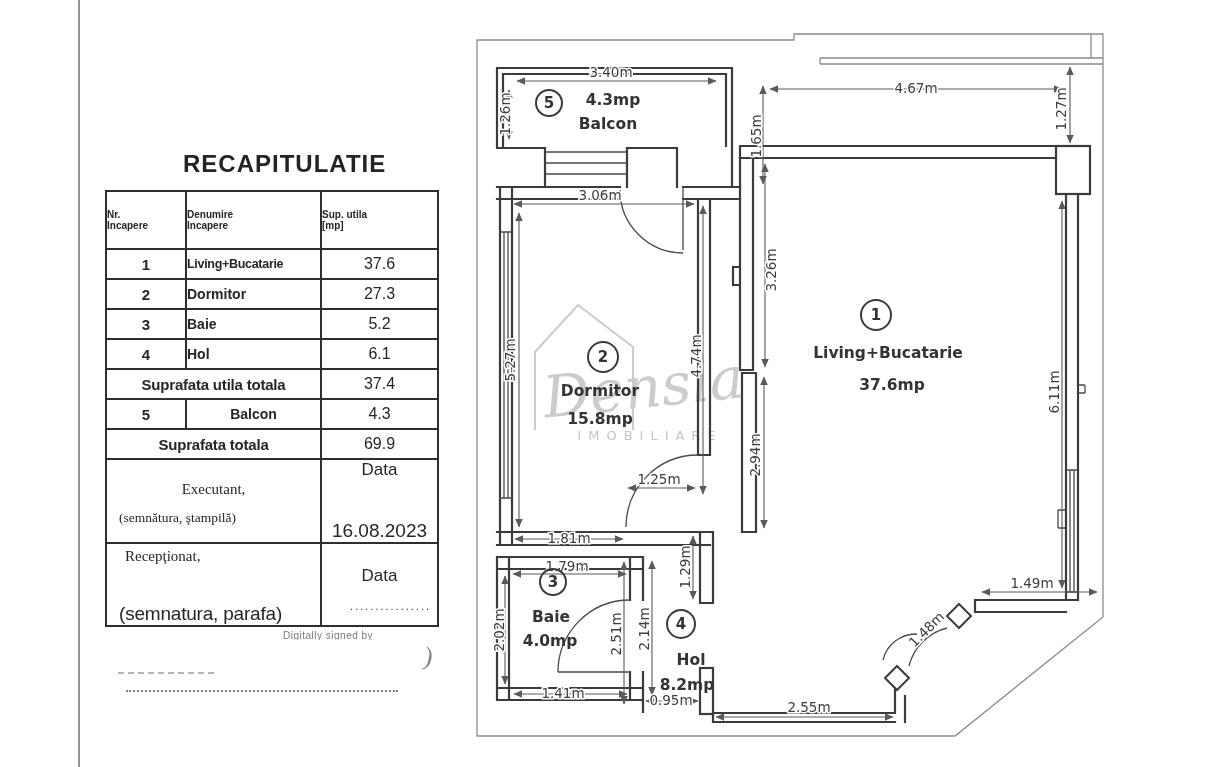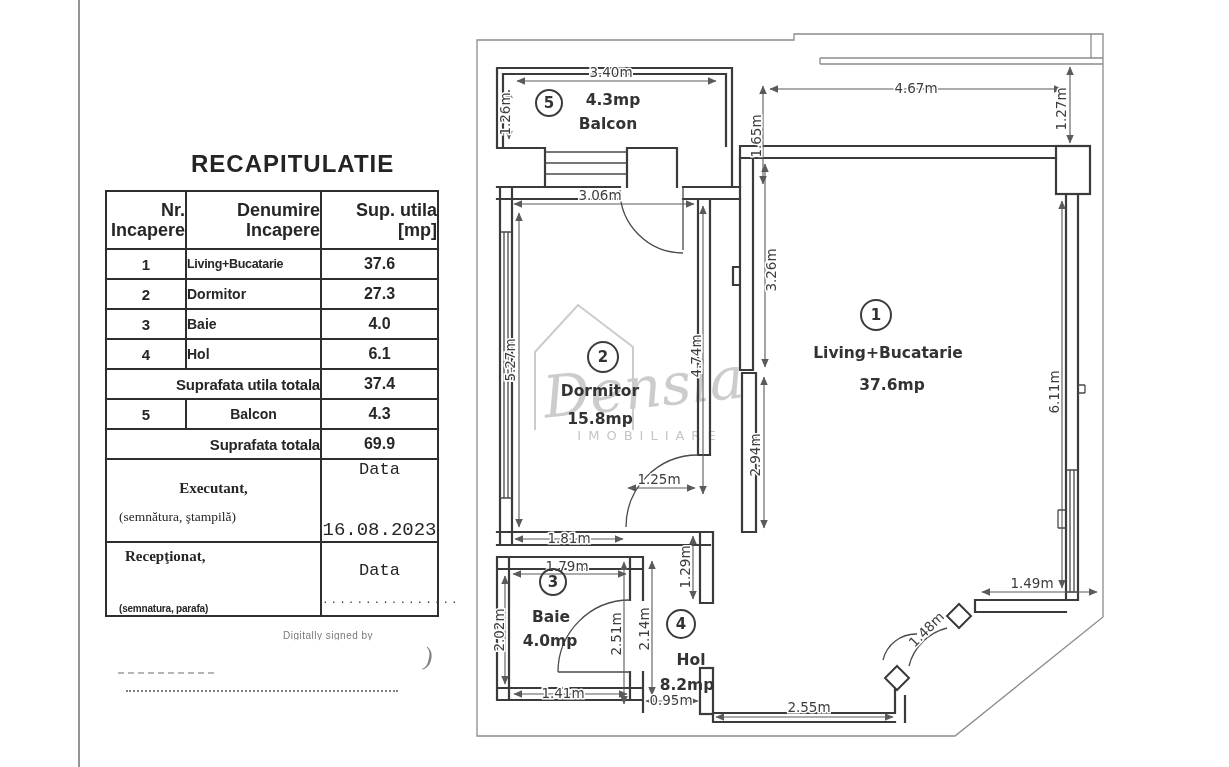--- a/index.html
+++ b/index.html
@@ -2,36 +2,36 @@
 <html><head>
 <meta charset="utf-8">
 <style>
   html,body{margin:0;padding:0;background:#e8e8e8;}
   .page{position:relative;width:1229px;height:767px;background:#ffffff;overflow:hidden;
         font-family:"Liberation Sans",sans-serif;color:#2a2a2a;}
   .edge-line{position:absolute;left:78px;top:0;width:2px;height:767px;background:#949494;}
 
   
   .title{position:absolute;left:183px;top:150px;font-size:24px;font-weight:bold;
-         letter-spacing:1px;color:#242424;font-family:"Liberation Sans",sans-serif;margin-left:8px;}
+         letter-spacing:1px;color:#242424;font-family:"Liberation Sans",sans-serif;}
   table.recap{position:absolute;left:105px;top:190px;width:332px;border-collapse:collapse;
               table-layout:fixed;color:#262626;}
   table.recap td{border:2px solid #2e2e2e;padding:0;vertical-align:middle;}
-  .hdr{font-weight:bold;font-size:18px;text-align:right;line-height:1.12;height:56px;}
+  .hdr{font-weight:bold;font-size:10px;text-align:left;line-height:1.12;height:56px;}
   .cnr{font-weight:bold;font-size:15px;text-align:center;height:28px;}
   .cname{font-weight:bold;font-size:14px;text-align:left;padding-left:14px;height:28px;}
   .cname.small{font-size:12.5px;letter-spacing:-0.3px;}
-  .cval{font-weight:bold;font-size:16px;text-align:center;height:28px;}
-  .crow-label{font-weight:bold;font-size:15px;text-align:right;padding-left:6px;height:28px;letter-spacing:-0.2px;border-radius:15px;}
+  .cval{font-weight:normal;font-size:16px;text-align:center;height:28px;}
+  .crow-label{font-weight:bold;font-size:15px;text-align:center;padding-left:6px;height:28px;letter-spacing:-0.2px;border-radius:15px;}
   .sig-left{font-family:"Liberation Serif",serif;height:72px;vertical-align:top;}
-  .sig-t1{font-size:15px;text-align:center;padding-top:4px;font-weight:bold;}
+  .sig-t1{font-size:15px;text-align:center;padding-top:4px;}
   .sig-t1.left{text-align:left;padding-left:18px;}
   .sig-t2{font-size:13.5px;padding-left:12px;padding-top:12px;}
-  .sig-t2.boldsans{font-family:"Liberation Sans",sans-serif;font-weight:bold;font-size:10px;padding-top:6px;letter-spacing:-0.2px;margin-top:32px;}
-  .sig-right{font-family:Liberation Mono, monospace;text-align:center;height:72px;}
+  .sig-t2.boldsans{font-family:"Liberation Sans",sans-serif;font-weight:normal;font-size:19px;padding-top:6px;letter-spacing:-0.2px;margin-top:32px;}
+  .sig-right{font-family:Liberation Sans, sans-serif;text-align:center;height:72px;}
   .sig-data{font-size:17px;}
   .sig-date{font-size:19px;margin-top:40px;}
   .sig-dots{font-size:11px;letter-spacing:2px;text-align:right;padding-right:6px;color:#333;margin-top:14px;}
 
   
   svg.plan{position:absolute;left:0;top:0;}
   .w{stroke:#3b3b3b;stroke-width:2.2;fill:none;stroke-linecap:square;}
   .w2{stroke:#4a4a4a;stroke-width:1.3;fill:none;}
   .thin{stroke:#8c8c8c;stroke-width:1.3;fill:none;}
   .dim{stroke:#5a5a5a;stroke-width:1.1;}
@@ -91,21 +91,21 @@
       <td class="cval">37.6</td>
     </tr>
     <tr>
       <td class="cnr">2</td>
       <td class="cname">Dormitor</td>
       <td class="cval">27.3</td>
     </tr>
     <tr>
       <td class="cnr">3</td>
       <td class="cname">Baie</td>
-      <td class="cval">4.0</td>
+      <td class="cval">5.2</td>
     </tr>
     <tr>
       <td class="cnr">4</td>
       <td class="cname">Hol</td>
       <td class="cval">6.1</td>
     </tr>
     <tr>
       <td class="crow-label" colspan="2">Suprafata utila totala</td>
       <td class="cval">37.4</td>
     </tr>

